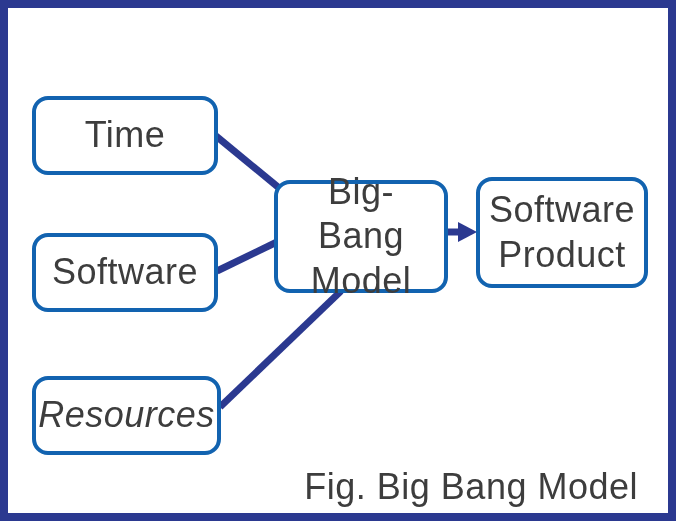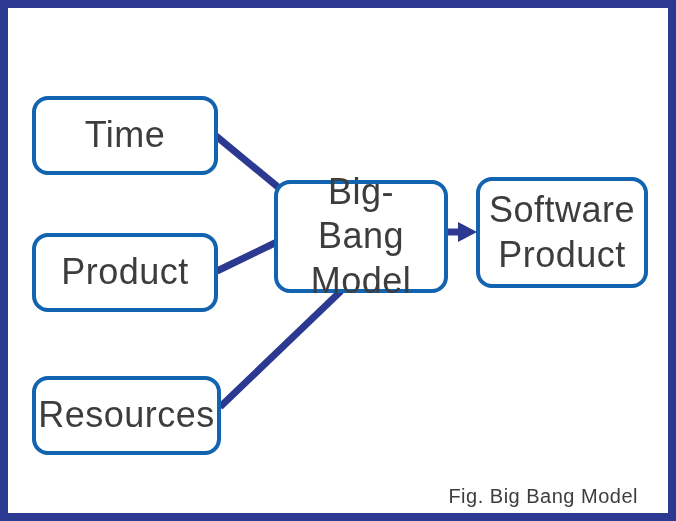--- a/index.html
+++ b/index.html
@@ -46,30 +46,30 @@
     justify-content: center;
     text-align: center;
     color: var(--text);
     font-size: 36px;
     font-weight: 300;
     line-height: 1.23;
     letter-spacing: 0.5px;
   }
   .node-time      { left: 24px;  top: 88px;  width: 186px; height: 79px; }
   .node-efforts   { left: 24px;  top: 225px; width: 186px; height: 79px; }
-  .node-resources { left: 24px;  top: 368px; width: 189px; height: 79px; }
+  .node-resources { left: 24px;  top: 368px; width: 189px; height: 79px; font-style: italic; }
   .node-model     { left: 266px; top: 172px; width: 174px; height: 113px; padding: 15px 8px; }
   .node-product   { left: 468px; top: 169px; width: 172px; height: 111px; padding: 16px 8px; }
   .caption {
     position: absolute;
     z-index: 2;
     right: 30px;
     bottom: 5px;
     color: var(--text);
-    font-size: 20px;
+    font-size: 36px;
     font-weight: 300;
     letter-spacing: 0.5px;
     white-space: nowrap;
   }
 </style>
 </head>
 <body>
 
 <div class="canvas">
 
@@ -79,21 +79,21 @@
     <line x1="212" y1="399" x2="333" y2="283"></line>
     <line x1="437" y1="224" x2="453" y2="224"></line>
     <polygon points="469,224 450,214 450,234"></polygon>
   </svg>
 
   <div class="node node-time">
     <span>Time</span>
   </div>
 
   <div class="node node-efforts">
-    <span>Product</span>
+    <span>Software</span>
   </div>
 
   <div class="node node-resources">
     <span>Resources</span>
   </div>
 
   <div class="node node-model">
     <span>Big- Bang Model</span>
   </div>
 

